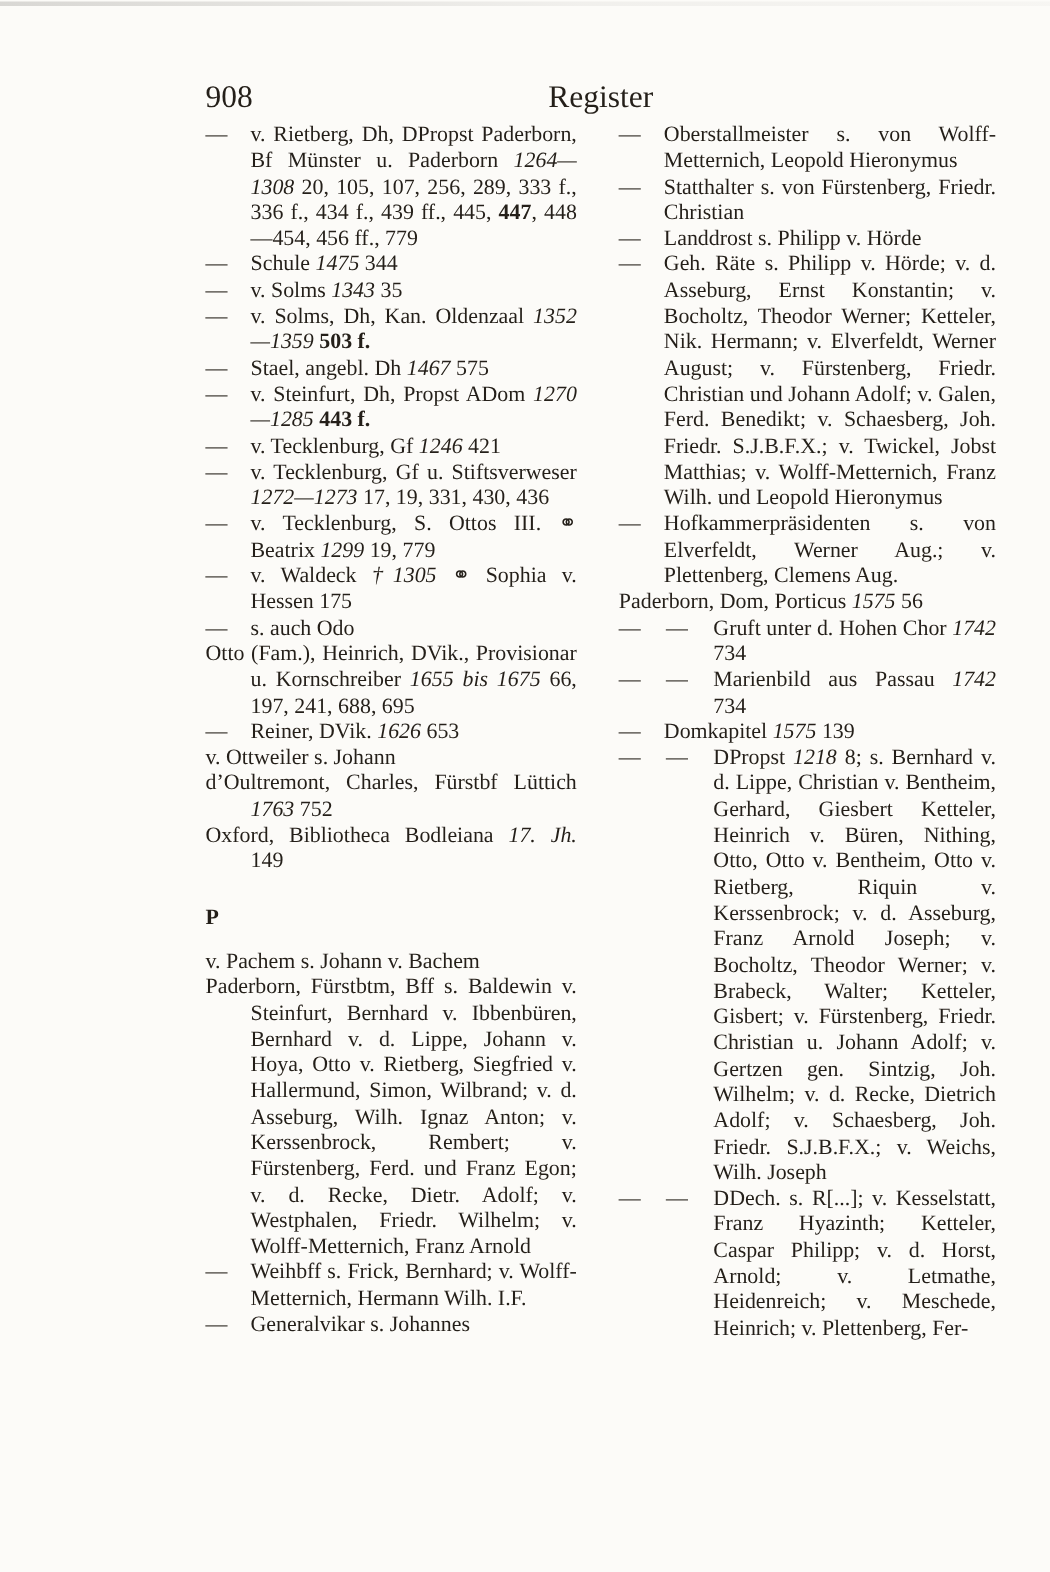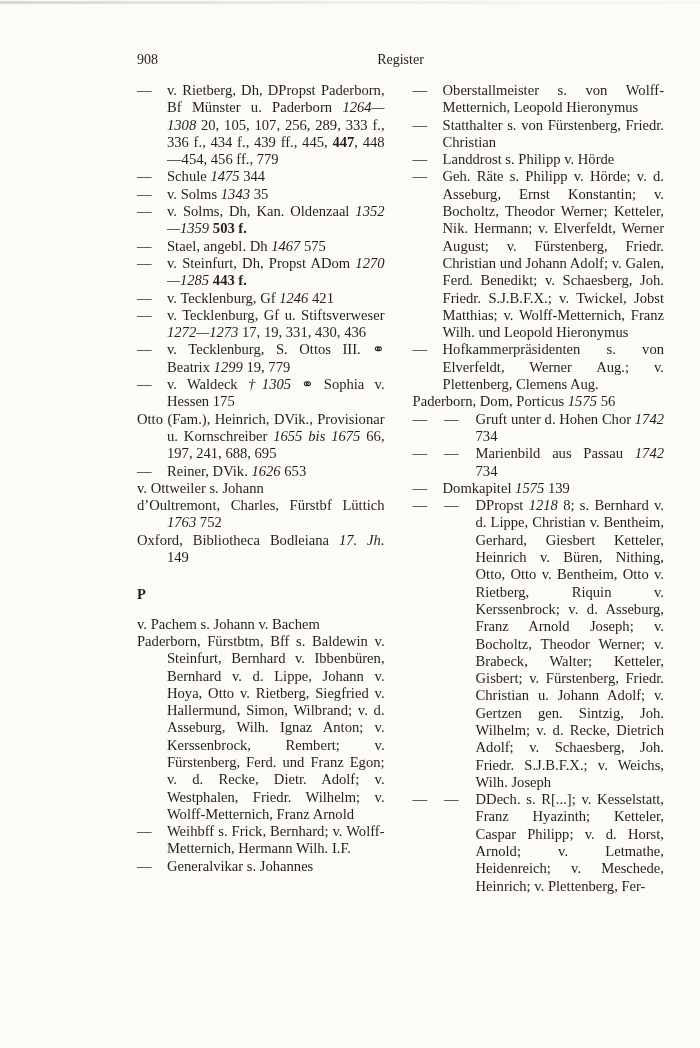--- a/index.html
+++ b/index.html
@@ -24,21 +24,21 @@
     height: 3px;
     background: linear-gradient(to right,
       rgba(150,148,144,0.35), rgba(190,188,184,0.18) 55%, rgba(200,198,194,0.10));
   }
   .running-head {
     position: absolute;
     left: 137px;
     top: 52px;
     width: 527px;
     height: 20px;
-    font-size: 14px;
+    font-size: 21px;
   }
   .pagenum {
     position: absolute;
     left: 0;
     top: 0;
   }
   .headtitle {
     position: absolute;
     left: 0;
     right: 0;
@@ -98,20 +98,21 @@
         <p class="entry d1"><span class="dash">—</span><span>v. Rietberg, Dh, DPropst Paderborn, Bf Münster u. Paderborn <i>1264—1308</i> 20, 105, 107, 256, 289, 333 f., 336 f., 434 f., 439 ff., 445, <b>447</b>, 448—454, 456 ff., 779</span></p>
         <p class="entry d1"><span class="dash">—</span><span>Schule <i>1475</i> 344</span></p>
         <p class="entry d1"><span class="dash">—</span><span>v. Solms <i>1343</i> 35</span></p>
         <p class="entry d1"><span class="dash">—</span><span>v. Solms, Dh, Kan. Oldenzaal <i>1352—1359</i> <b>503 f.</b></span></p>
         <p class="entry d1"><span class="dash">—</span><span>Stael, angebl. Dh <i>1467</i> 575</span></p>
         <p class="entry d1"><span class="dash">—</span><span>v. Steinfurt, Dh, Propst ADom <i>1270—1285</i> <b>443 f.</b></span></p>
         <p class="entry d1"><span class="dash">—</span><span>v. Tecklenburg, Gf <i>1246</i> 421</span></p>
         <p class="entry d1"><span class="dash">—</span><span>v. Tecklenburg, Gf u. Stiftsverweser <i>1272—1273</i> 17, 19, 331, 430, 436</span></p>
         <p class="entry d1"><span class="dash">—</span><span>v. Tecklenburg, S. Ottos III. ⚭ Beatrix <i>1299</i> 19, 779</span></p>
         <p class="entry d1"><span class="dash">—</span><span>v. Waldeck <i>†1305</i> ⚭ Sophia v. Hessen 175</span></p>
+        <p class="entry d1"><span class="dash">—</span><span>s. auch Odo</span></p>
         <p class="entry d0"><span>Otto (Fam.), Heinrich, DVik., Provisionar u. Kornschreiber <i>1655 bis 1675</i> 66, 197, 241, 688, 695</span></p>
         <p class="entry d1"><span class="dash">—</span><span>Reiner, DVik. <i>1626</i> 653</span></p>
         <p class="entry d0"><span>v. Ottweiler s. Johann</span></p>
         <p class="entry d0"><span>d’Oultremont, Charles, Fürstbf Lüttich <i>1763</i> 752</span></p>
         <p class="entry d0"><span>Oxford, Bibliotheca Bodleiana <i>17. Jh.</i> 149</span></p>
         <p class="entry heading"><span>P</span></p>
         <p class="entry d0"><span>v. Pachem s. Johann v. Bachem</span></p>
         <p class="entry d0 sp-m"><span>Paderborn, Fürstbtm, Bff s. Baldewin v. Steinfurt, Bernhard v. Ibbenbüren, Bernhard v. d. Lippe, Johann v. Hoya, Otto v. Rietberg, Siegfried v. Hallermund, Simon, Wilbrand; v. d. Asseburg, Wilh. Ignaz Anton; v. Kerssenbrock, Rembert; v. Fürstenberg, Ferd. und Franz Egon; v. d. Recke, Dietr. Adolf; v. Westphalen, Friedr. Wilhelm; v. Wolff-Metternich, Franz Arnold</span></p>
         <p class="entry d1 sp-s"><span class="dash">—</span><span>Weihbff s. Frick, Bernhard; v. Wolff-Metternich, Hermann Wilh. I.F.</span></p>
         <p class="entry d1"><span class="dash">—</span><span>Generalvikar s. Johannes</span></p>

